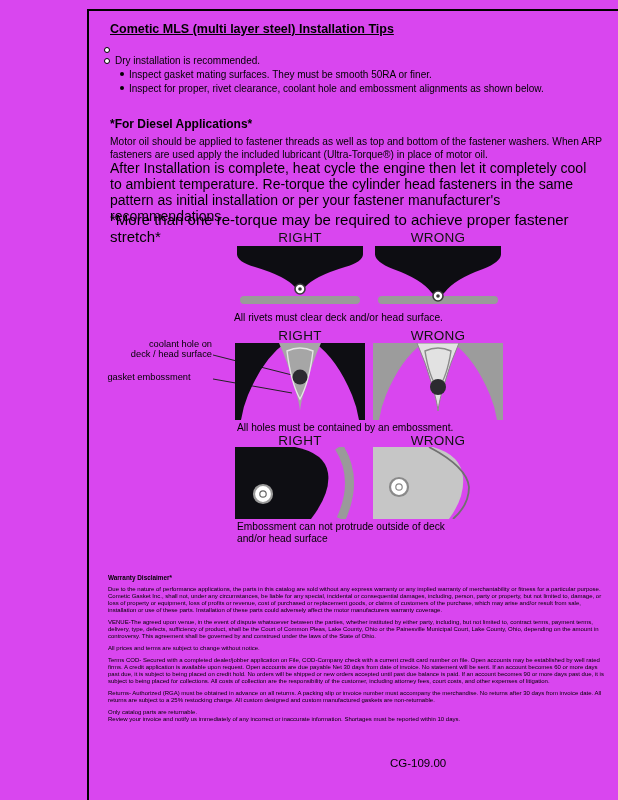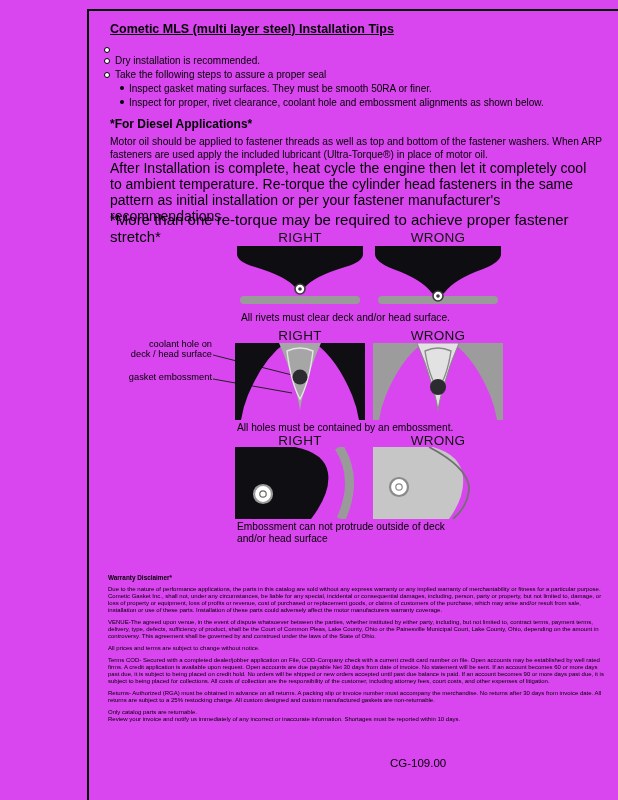--- a/index.html
+++ b/index.html
@@ -37,27 +37,27 @@
   .para2 { position: absolute; left: 110px; top: 160px; width: 478px; font-size: 14px; line-height: 16px; }
   .note  { position: absolute; left: 110px; top: 211px; font-size: 15px; }
 
   .rw-label { position: absolute; width: 130px; text-align: center; font-size: 13.5px; letter-spacing: 0.3px; color: #111; }
   .rw-r1 { top: 230px; } .rw-r2 { top: 328px; } .rw-r3 { top: 433px; }
   .col-left { left: 235px; } .col-right { left: 373px; }
 
   .panel { position: absolute; display: block; }
 
   .caption { position: absolute; font-size: 10.2px; line-height: 12px; }
-  .cap1 { left: 241px; top: 312px; white-space: nowrap; }
+  .cap1 { left: 234px; top: 312px; white-space: nowrap; }
   .cap2 { left: 237px; top: 422px; white-space: nowrap; }
   .cap3 { left: 237px; top: 521px; width: 218px; }
 
   .annotation { position: absolute; font-size: 9.3px; line-height: 10px; text-align: right; }
   .ann-coolant { left: 116px; top: 339px; width: 96px; }
-  .ann-emboss  { left: 100px; top: 372px; width: 112px; }
+  .ann-emboss  { left: 93px; top: 372px; width: 112px; text-align: center; }
   .ann-lines { position: absolute; left: 210px; top: 346px; }
 
   .legal { position: absolute; left: 108px; top: 574px; width: 500px; font-size: 6px; line-height: 7px; color: #000; }
   .legal p { margin: 0 0 5px 0; }
   .legal-heading { font-weight: bold; font-size: 6.4px; margin: 0 0 3px 0; }
 
   .footer-code { position: absolute; left: 390px; top: 757px; font-size: 11.5px; }
 </style>
 </head>
 <body>
@@ -69,24 +69,20 @@
 
   <h1 class="title">Cometic MLS (multi layer steel) Installation Tips</h1>
 
   <div class="tips">
     <div class="tip-row">
       <span class="marker-open"></span>
     </div>
     <div class="tip-row">
       <span class="marker-open"></span>
       <span>Dry installation is recommended.</span>
-    </div>
-    <div class="tip-row">
-      <span class="marker-open"></span>
-      <span>Take the following steps to assure a proper seal</span>
     </div>
     <div class="tip-row tip-sub">
       <span class="marker-filled"></span>
       <span>Inspect gasket mating surfaces.  They must be smooth 50RA or finer.</span>
     </div>
     <div class="tip-row tip-sub">
       <span class="marker-filled"></span>
       <span>Inspect for proper, rivet clearance, coolant hole and embossment alignments as shown below.</span>
     </div>
   </div>

